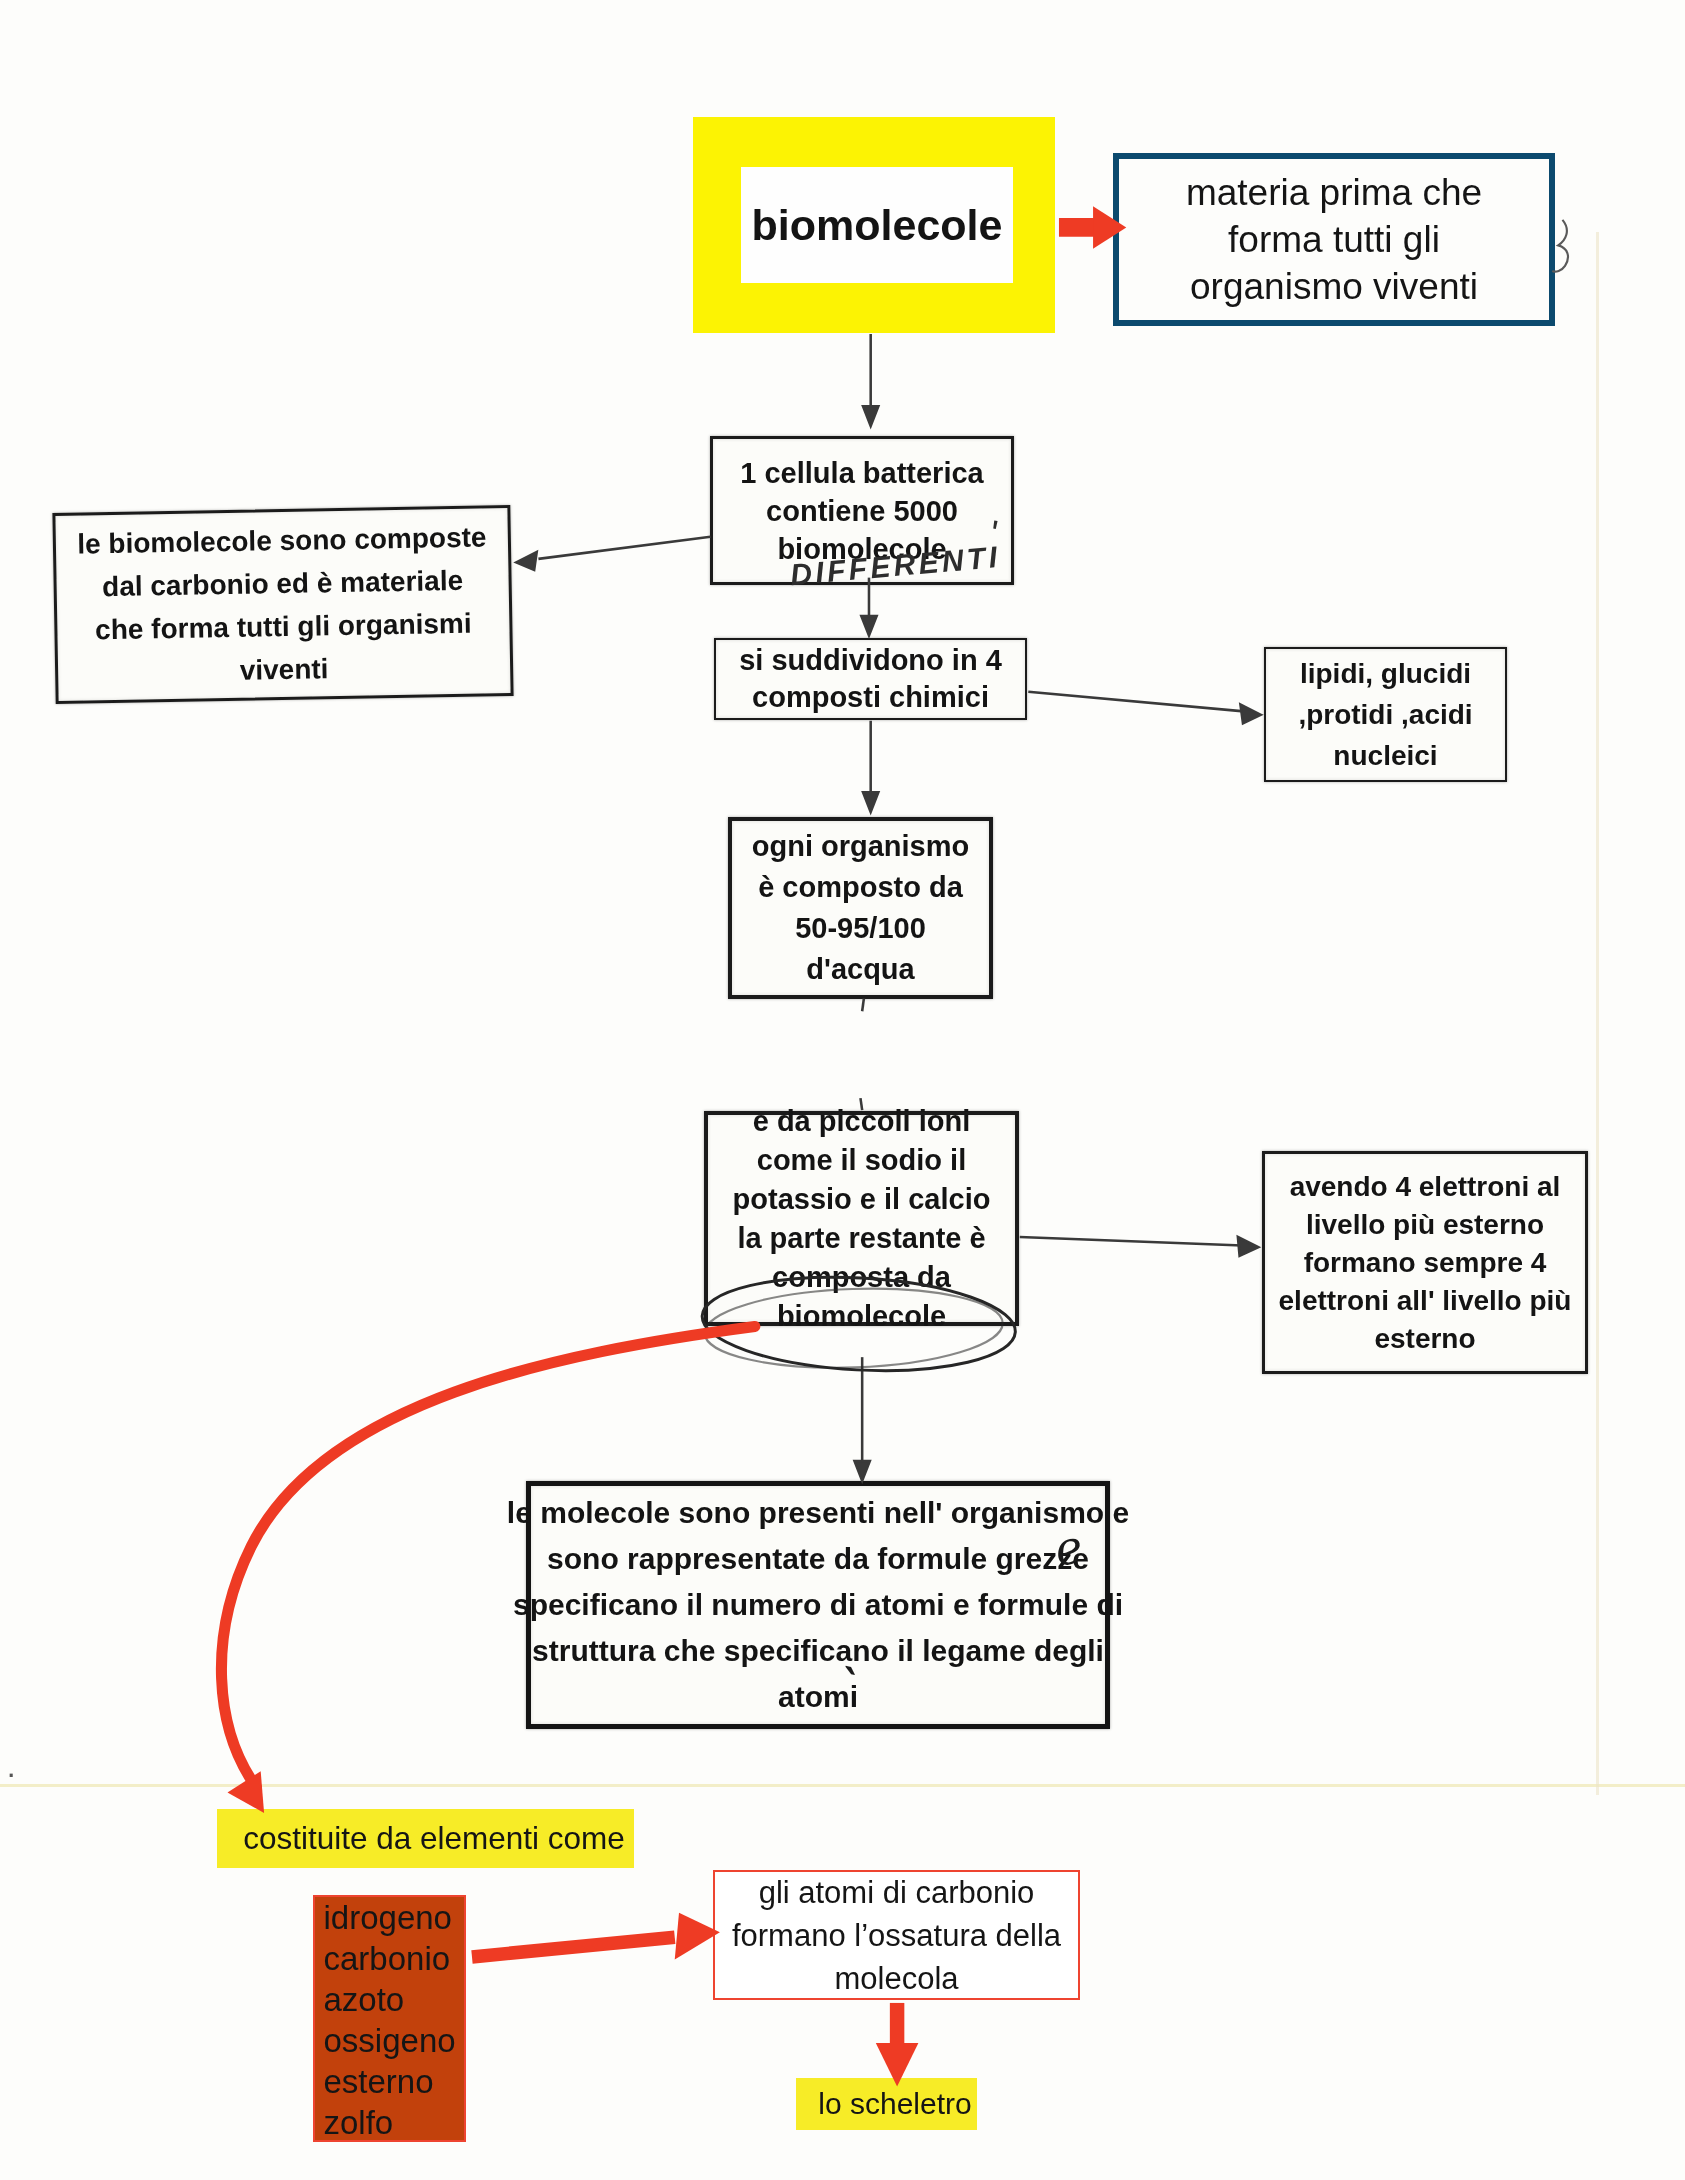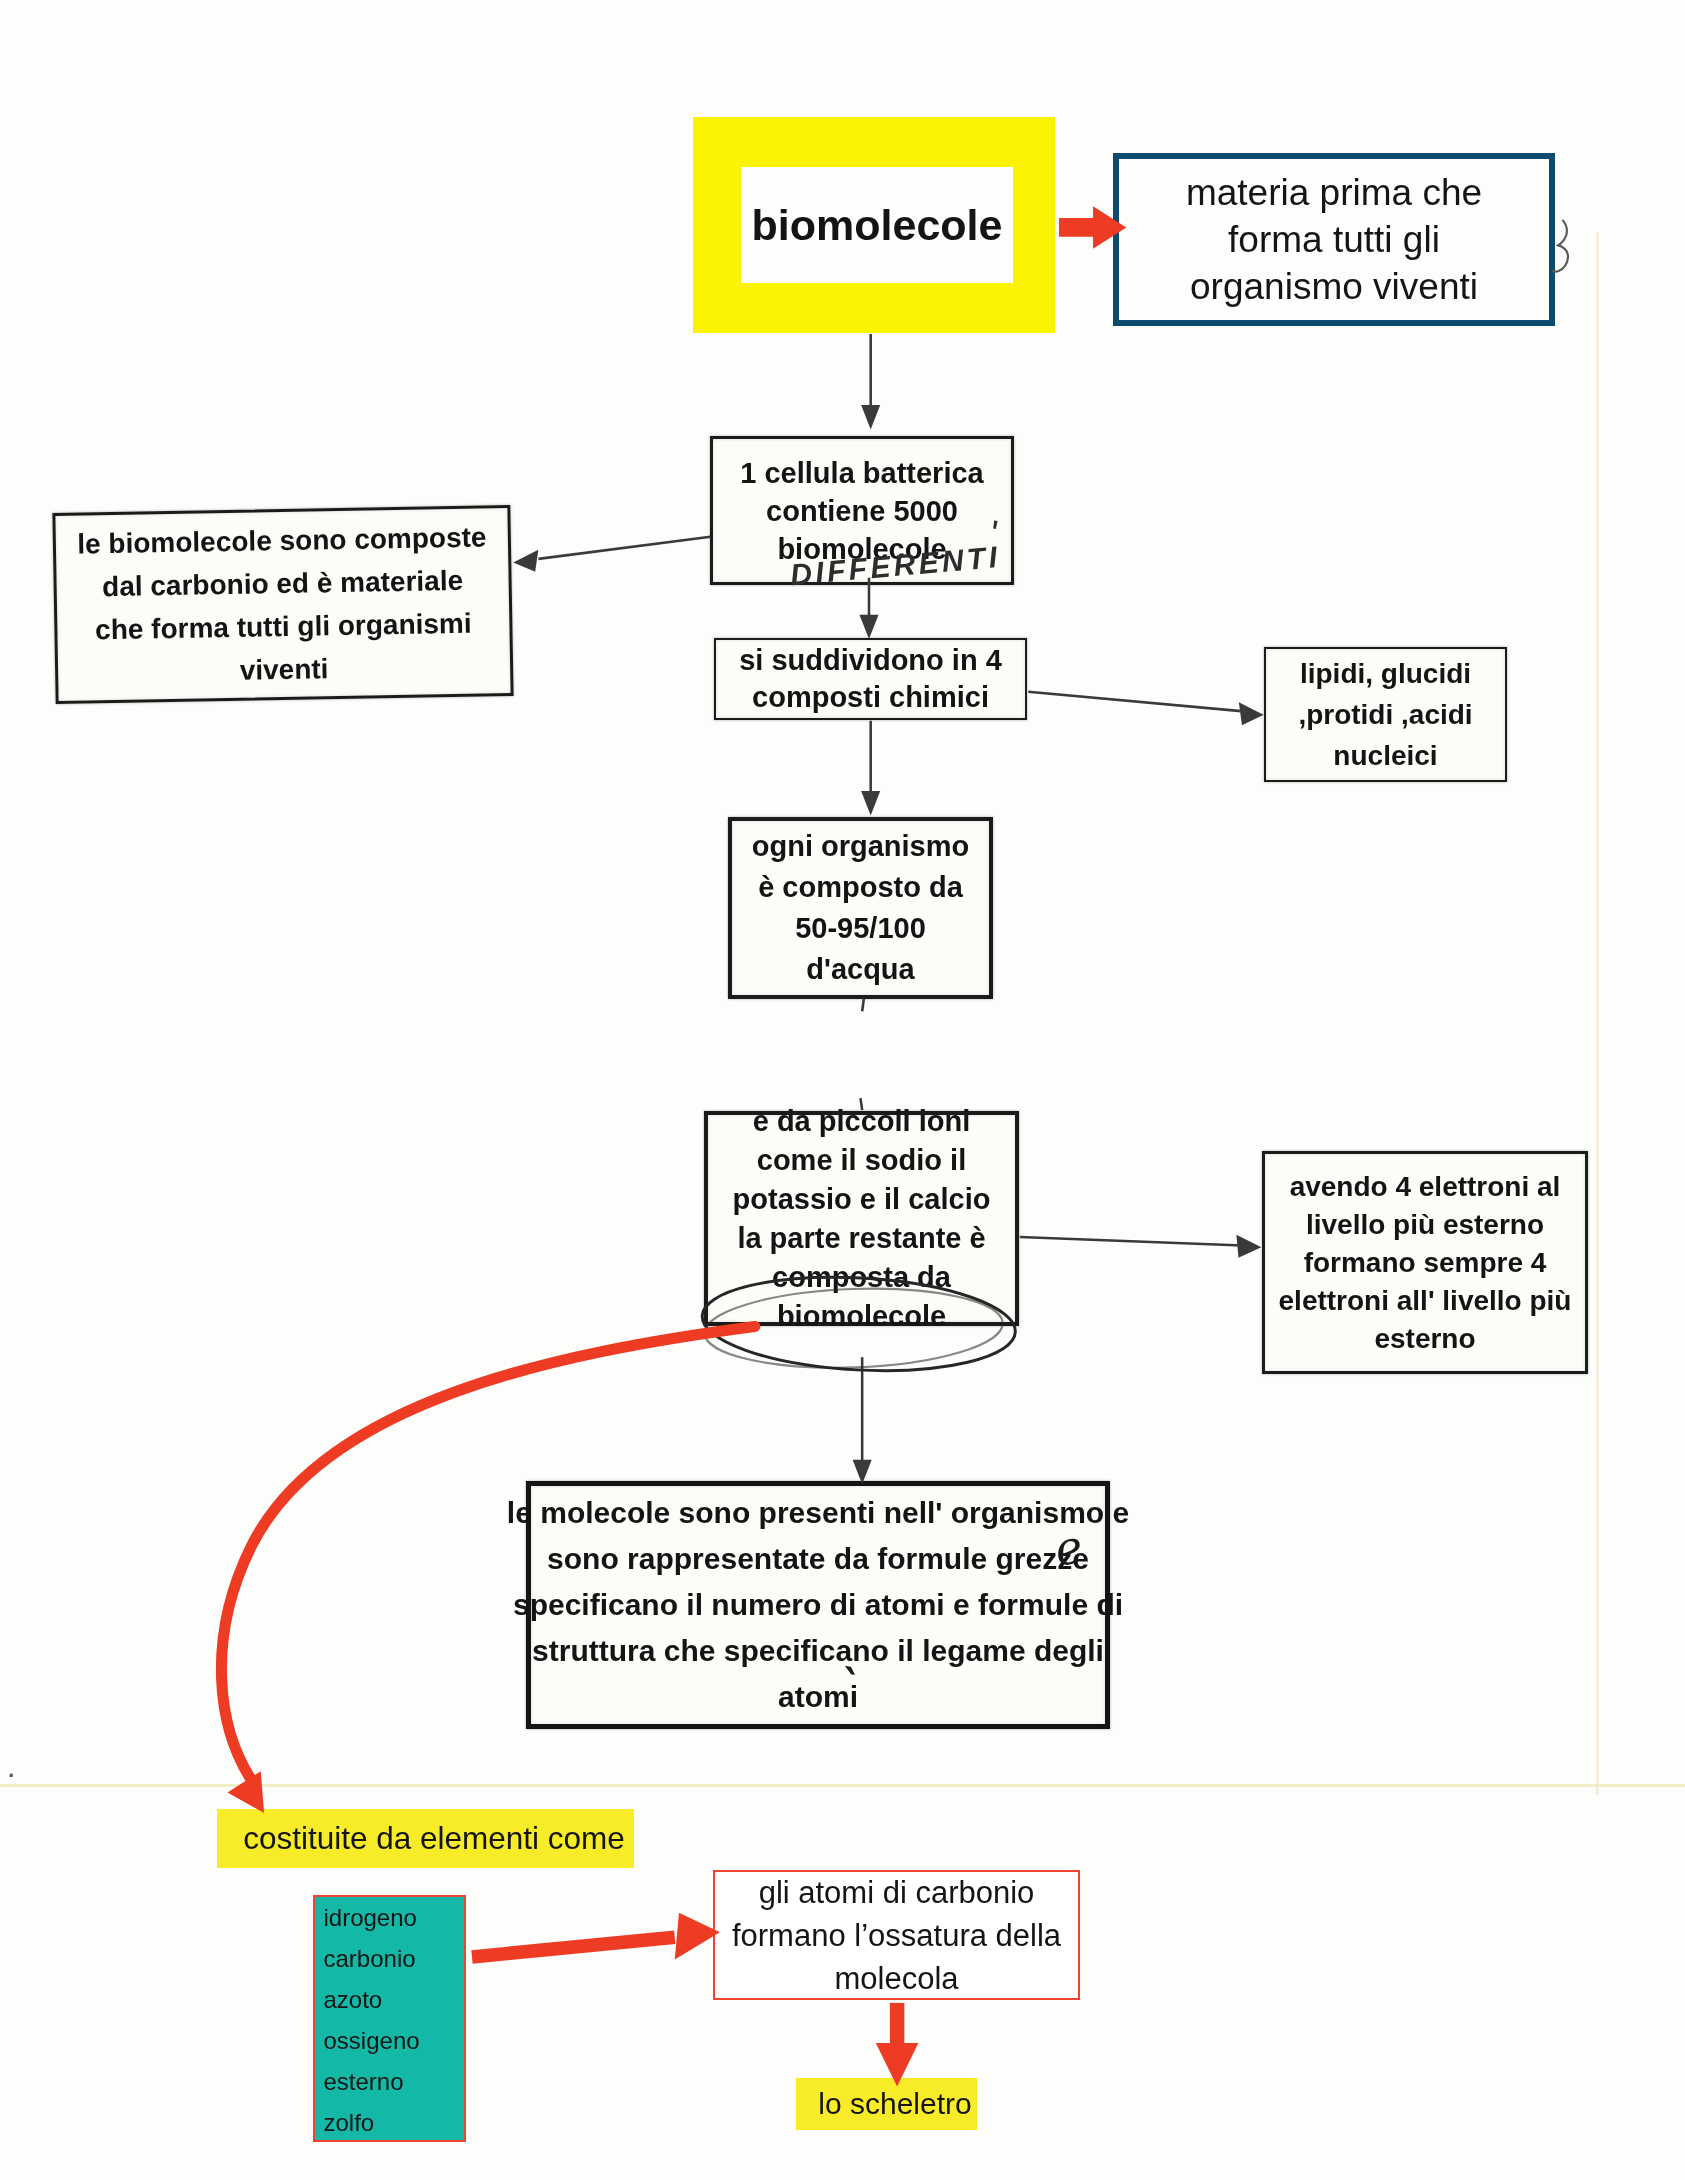--- a/index.html
+++ b/index.html
@@ -90,21 +90,21 @@
     <div class="line">sono rappresentate da formule grezze</div>
     <div class="line">specificano il numero di atomi e formule di</div>
     <div class="line">struttura che specificano il legame degli</div>
     <div class="line">atomi</div>
   </div>
 
   <div class="box digital hl" style="left:217px;top:1809px;width:417px;height:59px;font-size:31.5px;">
     <div class="line">costituite da elementi come</div>
   </div>
 
-  <div class="box digital" style="left:313px;top:1895px;width:153px;height:247px;border:2.6px solid #ee4430;background:#14b8a6;font-size:24px;line-height:41px;align-items:flex-start;justify-content:flex-start;padding:0 0 0 8.5px;text-align:left;">
+  <div class="box digital" style="left:313px;top:1895px;width:153px;height:247px;border:2.6px solid #ee4430;background:#c2410c;font-size:33px;line-height:41px;align-items:flex-start;justify-content:flex-start;padding:0 0 0 8.5px;text-align:left;">
     <div class="line">idrogeno</div>
     <div class="line">carbonio</div>
     <div class="line">azoto</div>
     <div class="line">ossigeno</div>
     <div class="line">esterno</div>
     <div class="line">zolfo</div>
   </div>
 
   <div class="box digital" style="left:713px;top:1870px;width:367px;height:130px;border:2.6px solid #ee4430;background:#ffffff;font-size:31px;line-height:43px;">
     <div class="line">gli atomi di carbonio</div>

